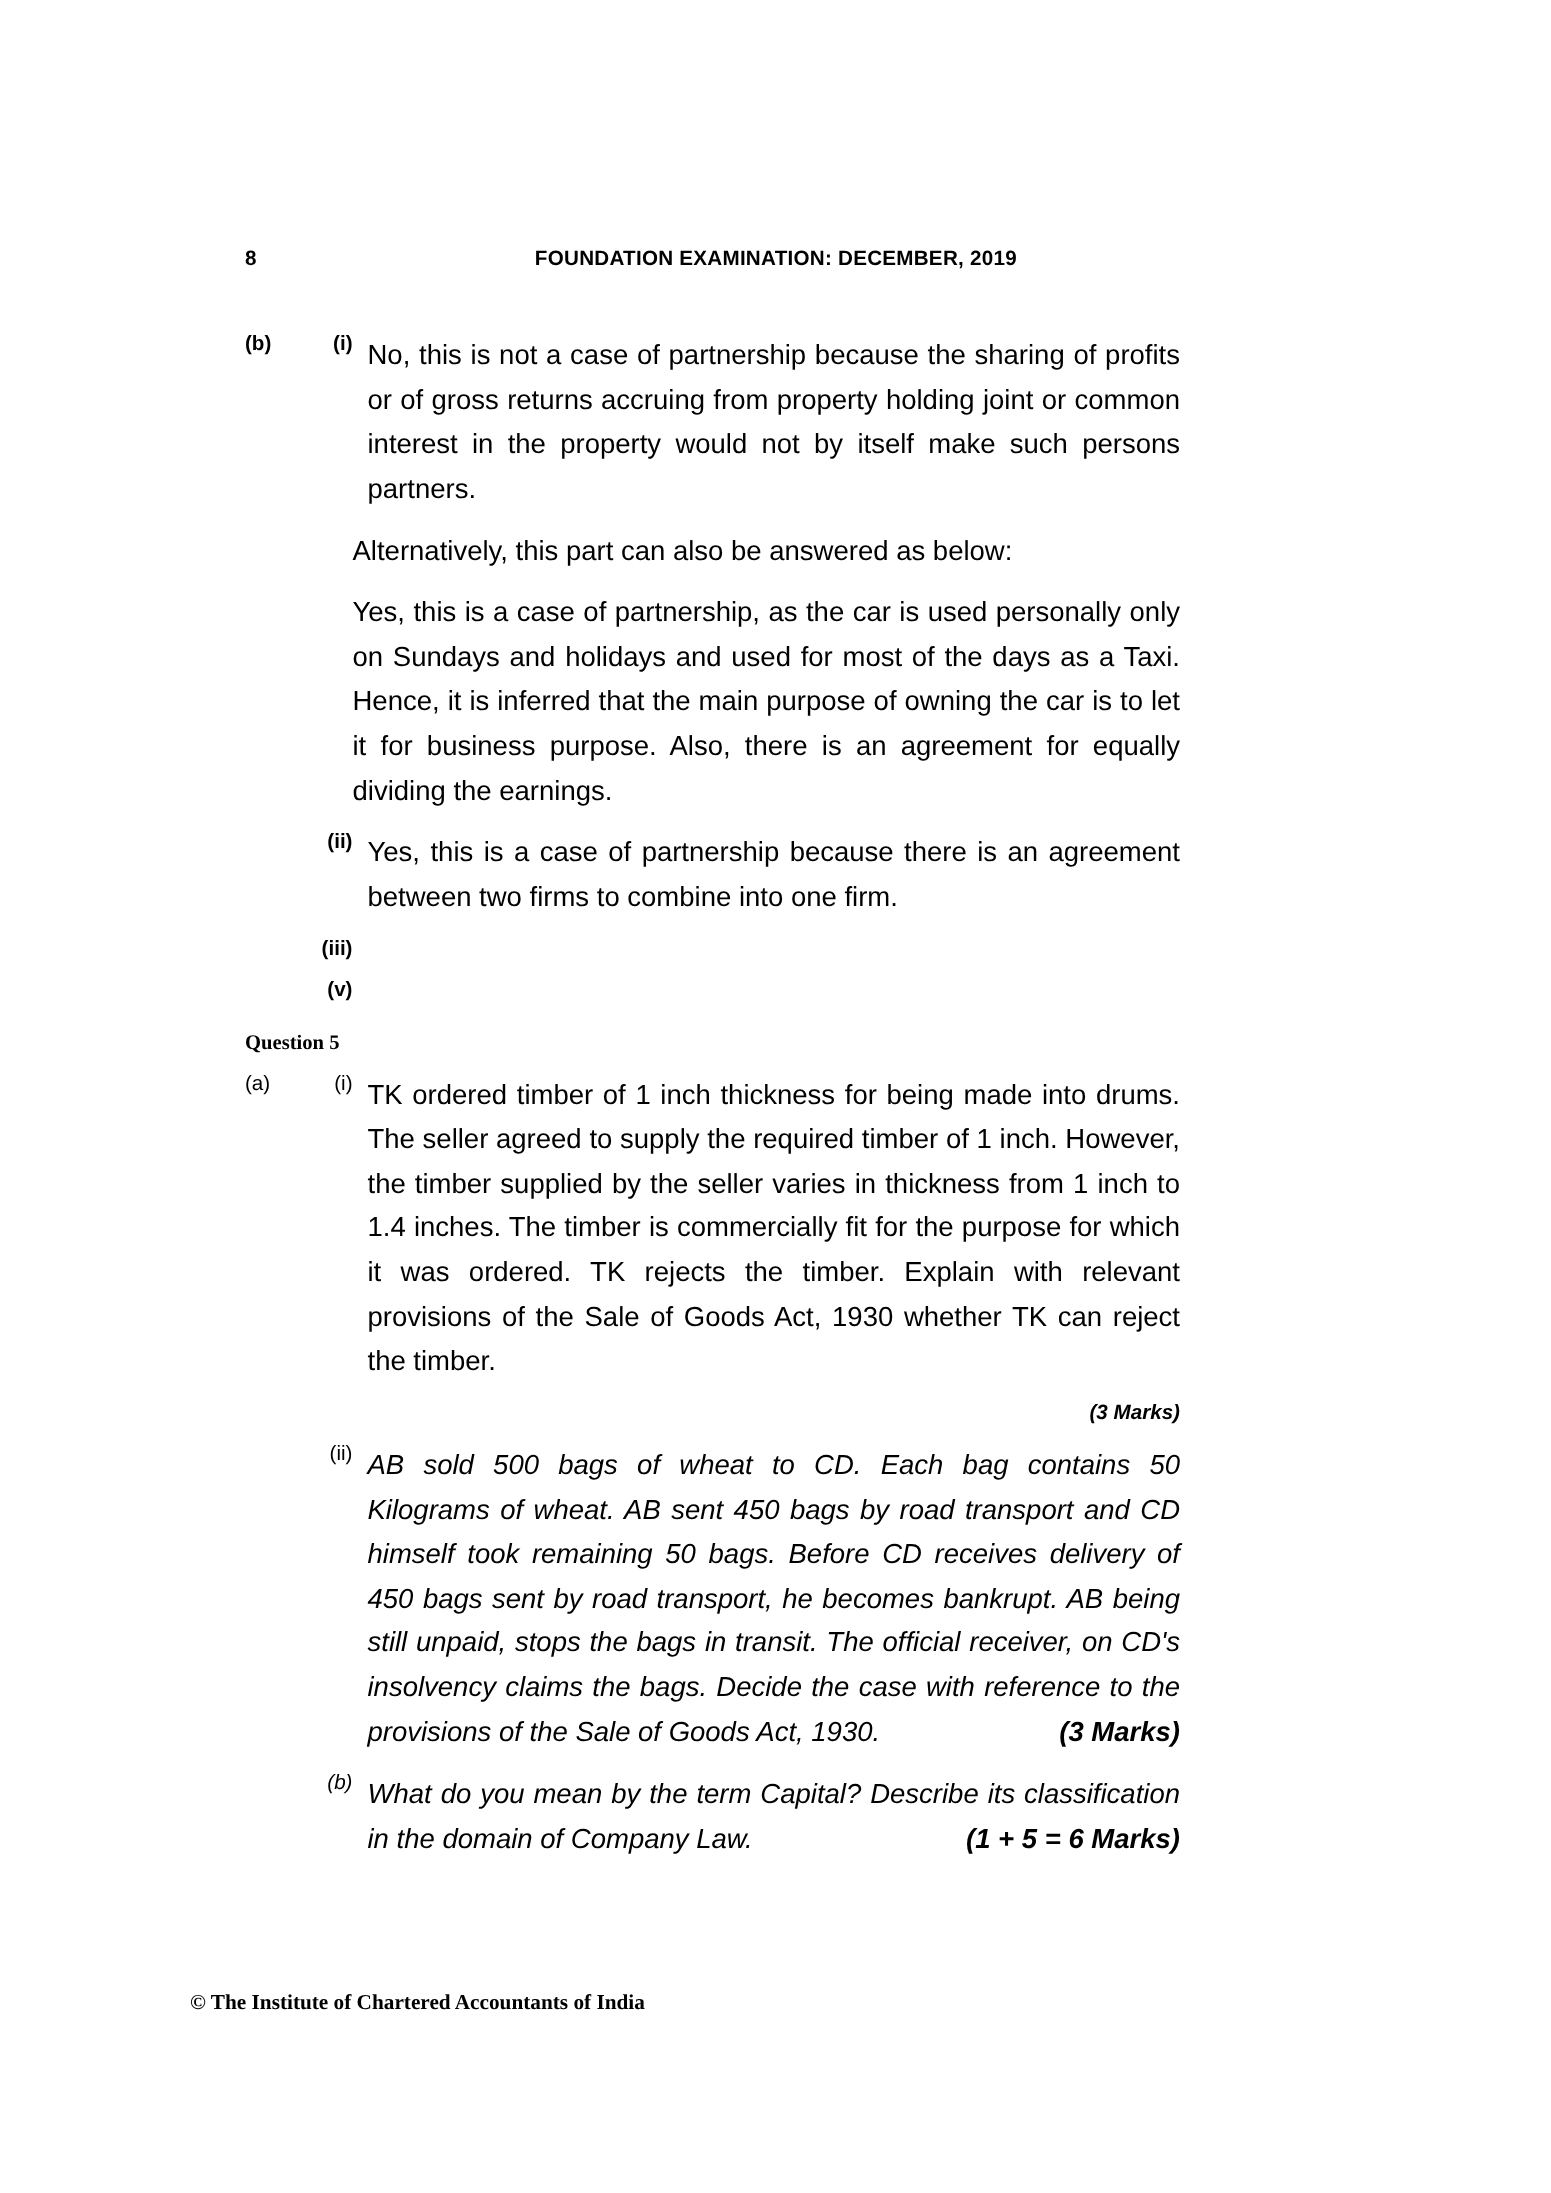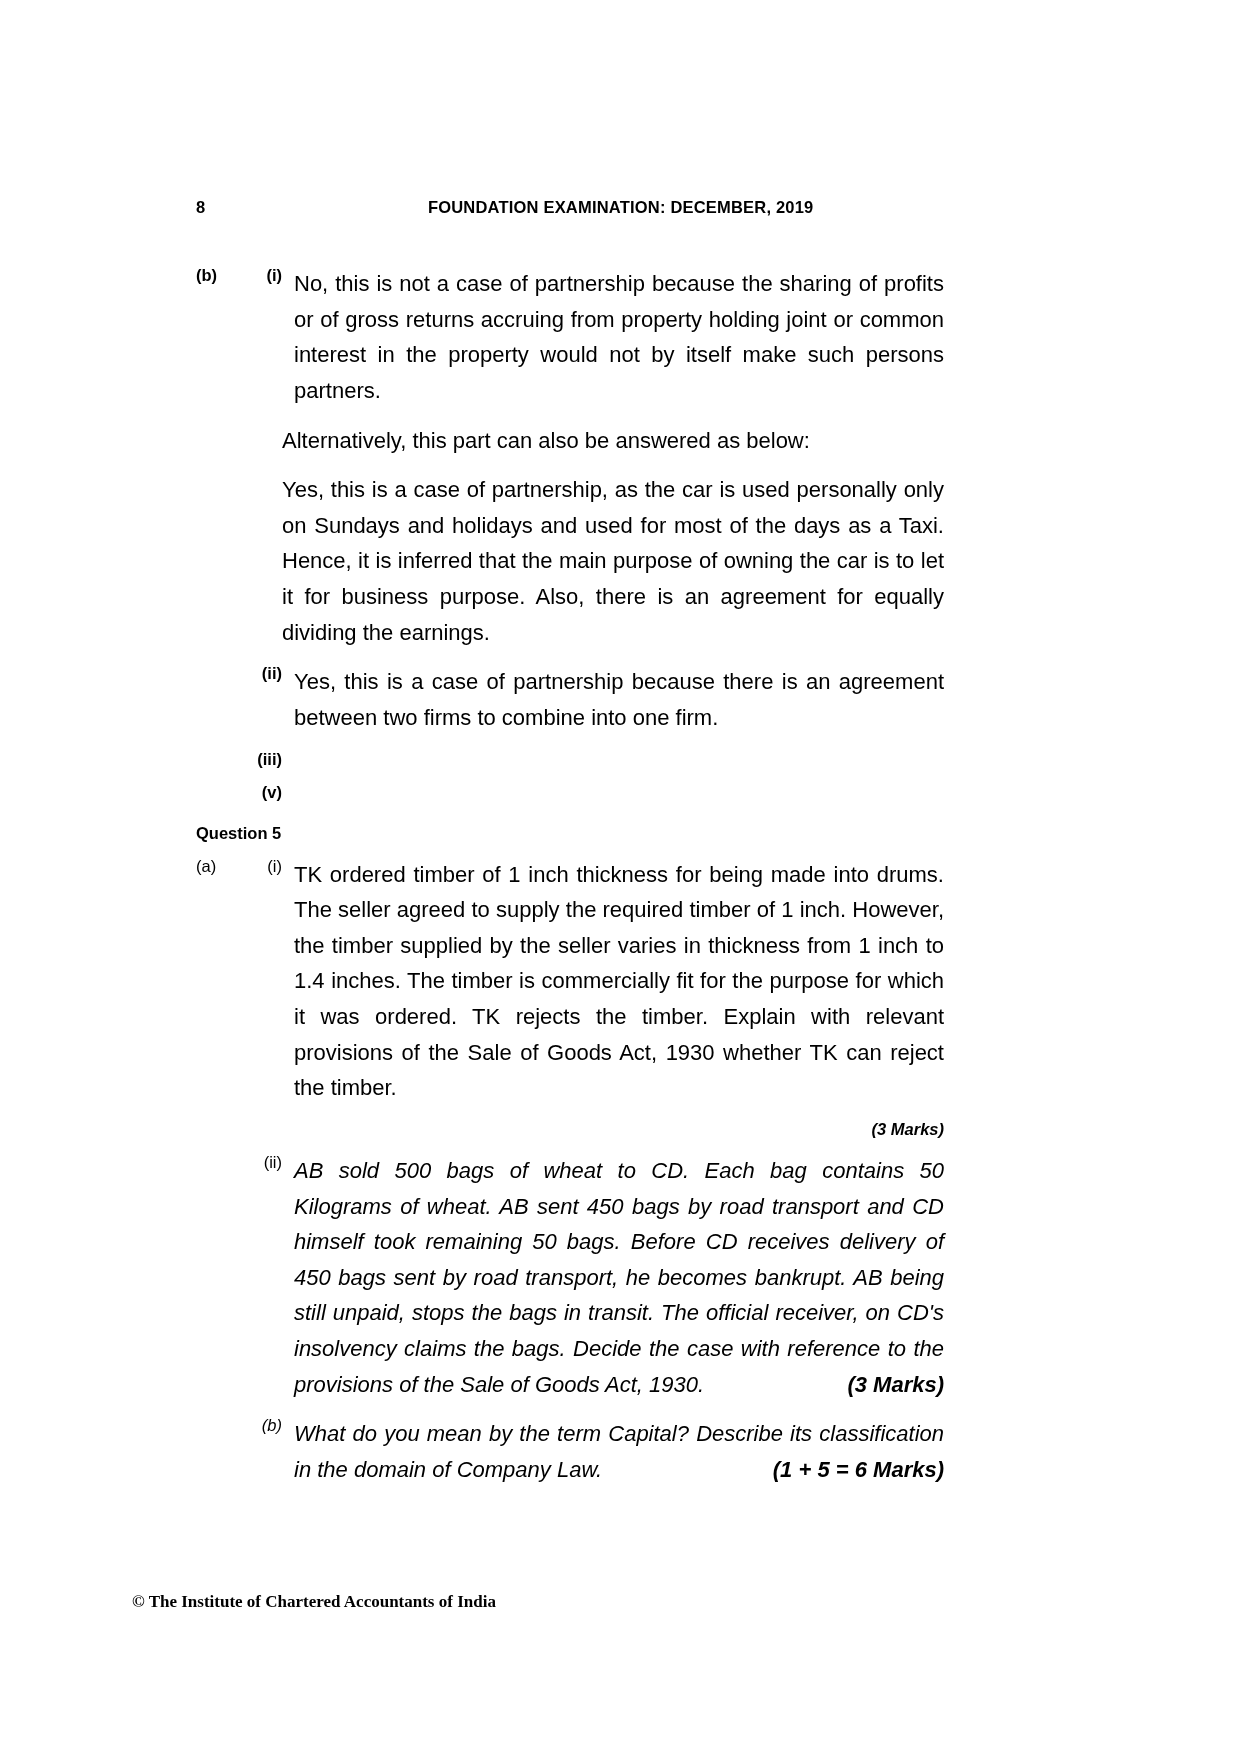--- a/index.html
+++ b/index.html
@@ -102,39 +102,40 @@
     margin-left: 86px;
   }
   .indent-block .txt {
     margin-bottom: 14px;
   }
   .q-title {
     font-size: 16.5px;
     font-weight: bold;
     margin-top: 22px;
     margin-bottom: 14px;
+    font-family: Liberation Serif, serif;
   }
   .marks {
     text-align: right;
     font-style: italic;
     font-weight: bold;
     font-size: 16.5px;
     margin-top: 6px;
   }
   .marks-inline {
     float: right;
     font-style: italic;
     font-weight: bold;
   }
 
   
   .footer {
     position: absolute;
     bottom: 142px;
-    left: 132px;
+    left: 152px;
     font-family: "Liberation Serif", serif;
     font-size: 17px;
     font-weight: bold;
   }
 </style>
 </head>
 <body>
 
 <div class="page">
 

